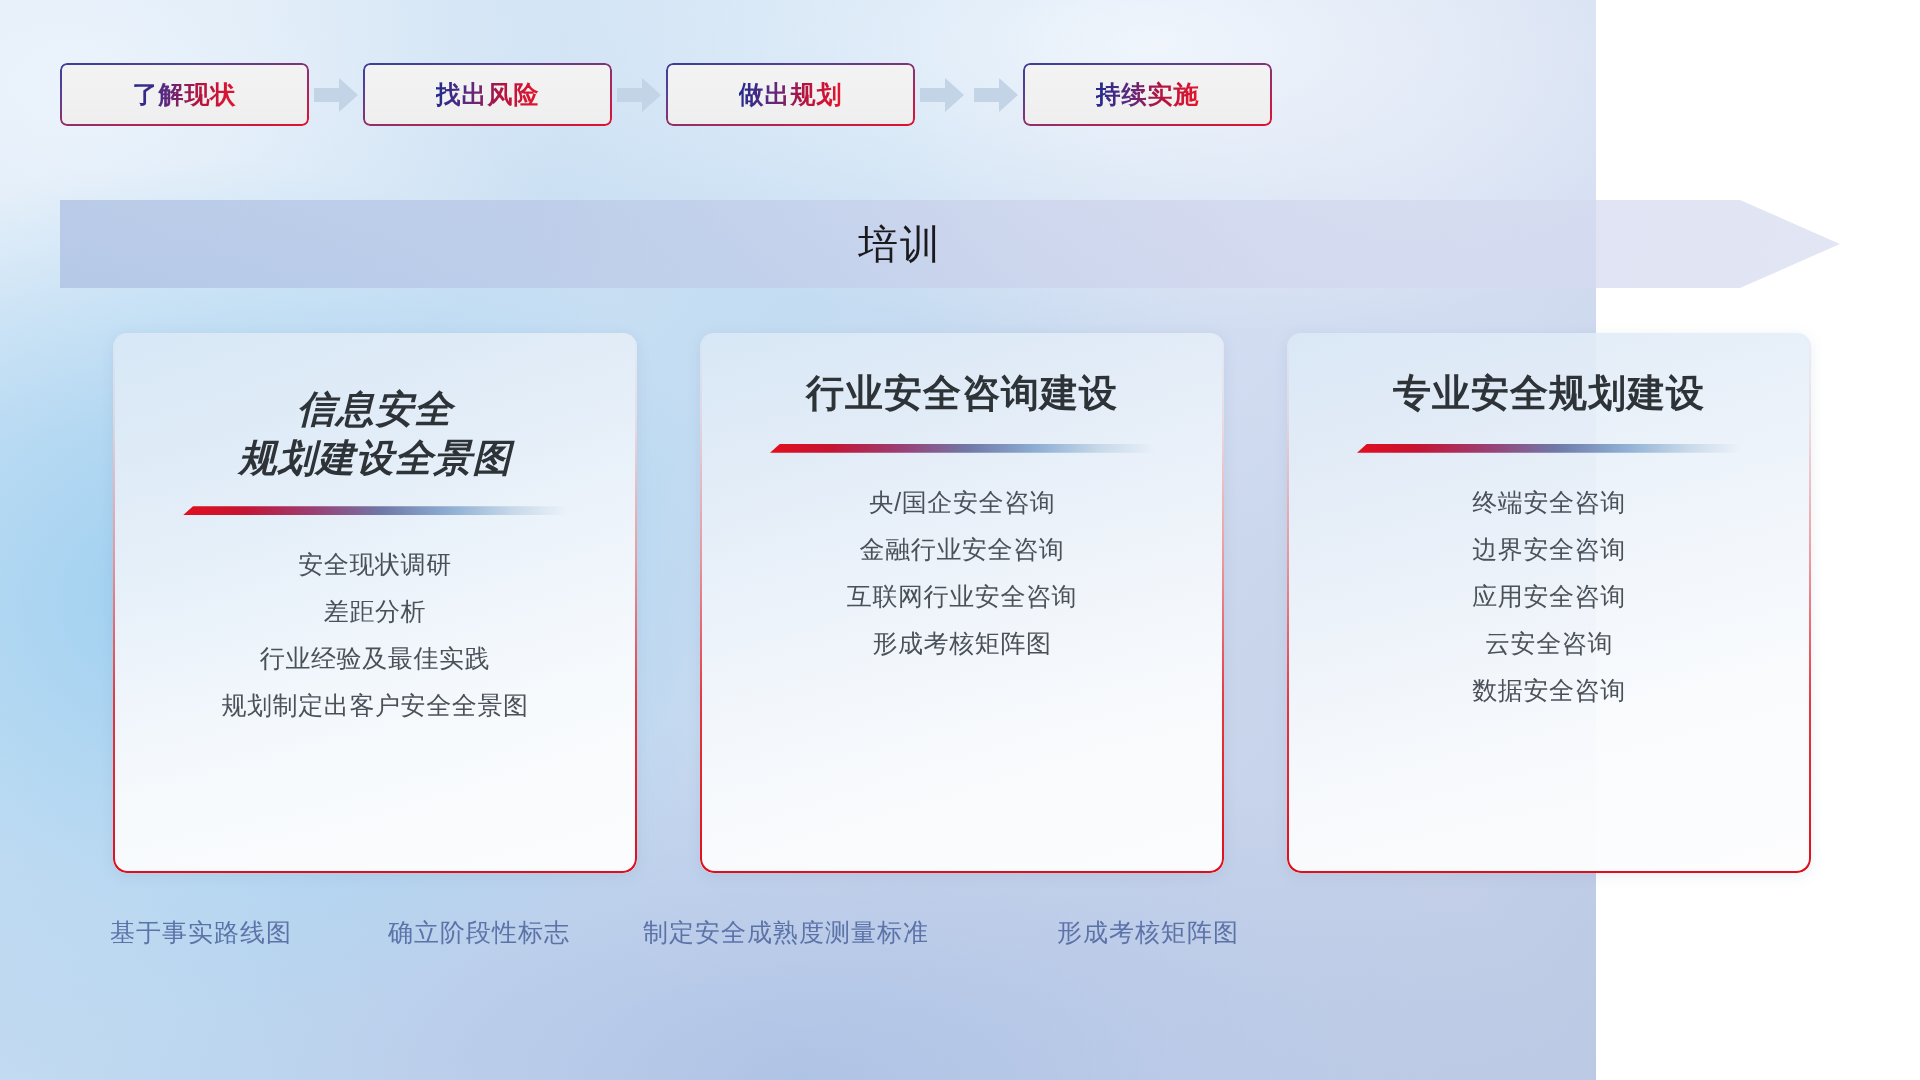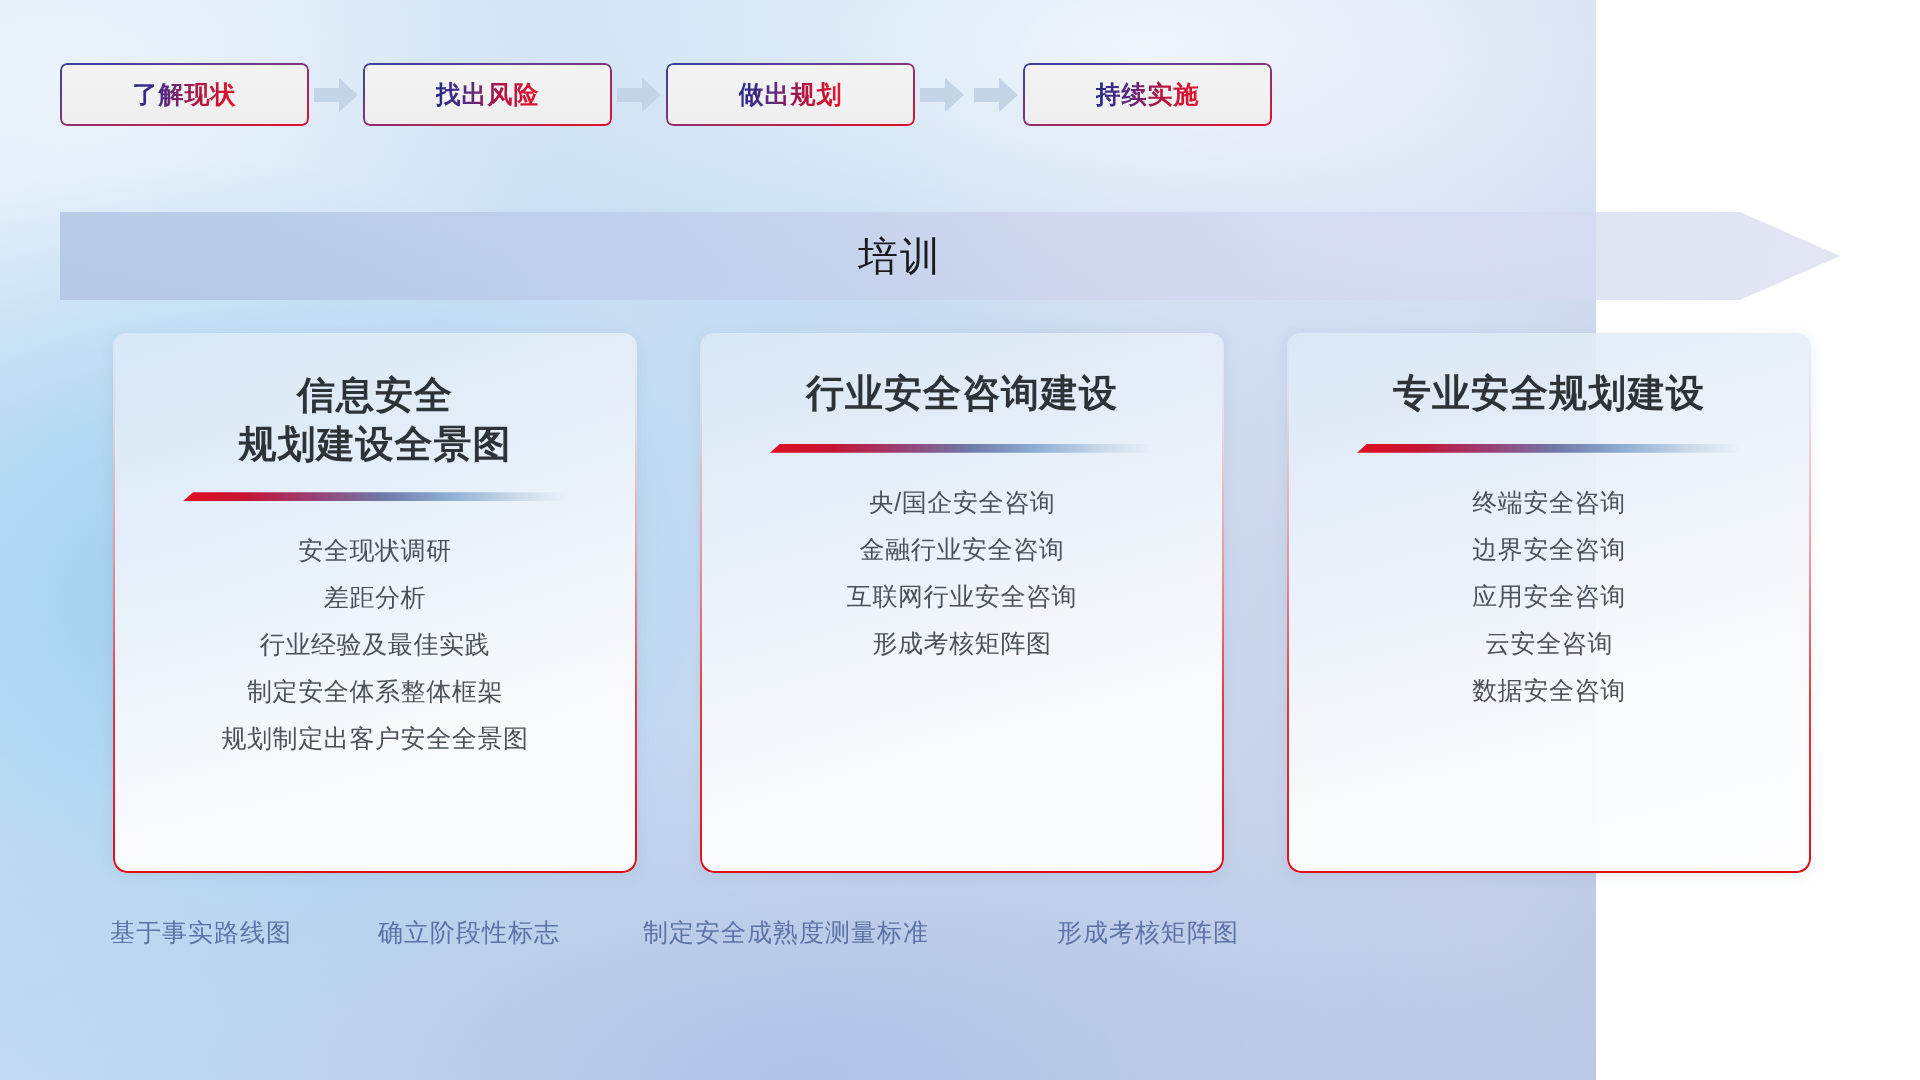--- a/index.html
+++ b/index.html
@@ -86,21 +86,21 @@
     height: 63px;
     display: flex;
     align-items: center;
     justify-content: center;
   }
   .step-arrow svg { display: block; }
 
   
   #banner {
     position: absolute;
-    top: 212px;
+    top: 200px;
     left: 60px;
     width: 1780px;
     height: 88px;
   }
   #banner-shape {
     position: absolute;
     inset: 0;
     background: linear-gradient(100deg,
         rgba(171,190,225,0.72) 0%,
         rgba(183,198,230,0.70) 24%,
@@ -175,21 +175,21 @@
   }
   .card-title {
     font-size: 38px;
     font-weight: 700;
     color: #2e3338;
     line-height: 1.28;
     text-align: center;
     letter-spacing: 1px;
     white-space: pre-line;
   }
-  .card-title.two-line { margin-top: 2px; }
+  .card-title.two-line { margin-top: 16px; font-style: italic; }
   .card-title.one-line { }
 
   .card-divider {
     position: relative;
     width: 384px;
     height: 9px;
     margin-top: 26px;
     background: linear-gradient(90deg,
         #e10f1e 0%,
         #c51434 16%,
@@ -289,21 +289,20 @@
 
     <div class="card">
       <div class="card-inner">
         <div class="card-title two-line">信息安全
 规划建设全景图</div>
         <div class="card-divider dv1"></div>
         <ul class="card-list">
           <li>安全现状调研</li>
           <li>差距分析</li>
           <li>行业经验及最佳实践</li>
-          <li>制定安全体系整体框架</li>
           <li>规划制定出客户安全全景图</li>
         </ul>
       </div>
     </div>
 
     <div class="card">
       <div class="card-inner">
         <div class="card-title one-line">行业安全咨询建设</div>
         <div class="card-divider"></div>
         <ul class="card-list">
@@ -325,18 +324,18 @@
           <li>应用安全咨询</li>
           <li>云安全咨询</li>
           <li>数据安全咨询</li>
         </ul>
       </div>
     </div>
   </div>
 
   <div id="captions">
     <div class="caption" style="left:110px">基于事实路线图</div>
-    <div class="caption" style="left:378px">确立阶段性标志</div>
+    <div class="caption" style="left:388px">确立阶段性标志</div>
     <div class="caption" style="left:643px">制定安全成熟度测量标准</div>
     <div class="caption" style="left:1057px">形成考核矩阵图</div>
   </div>
 
 </div>
 
 </body></html>

